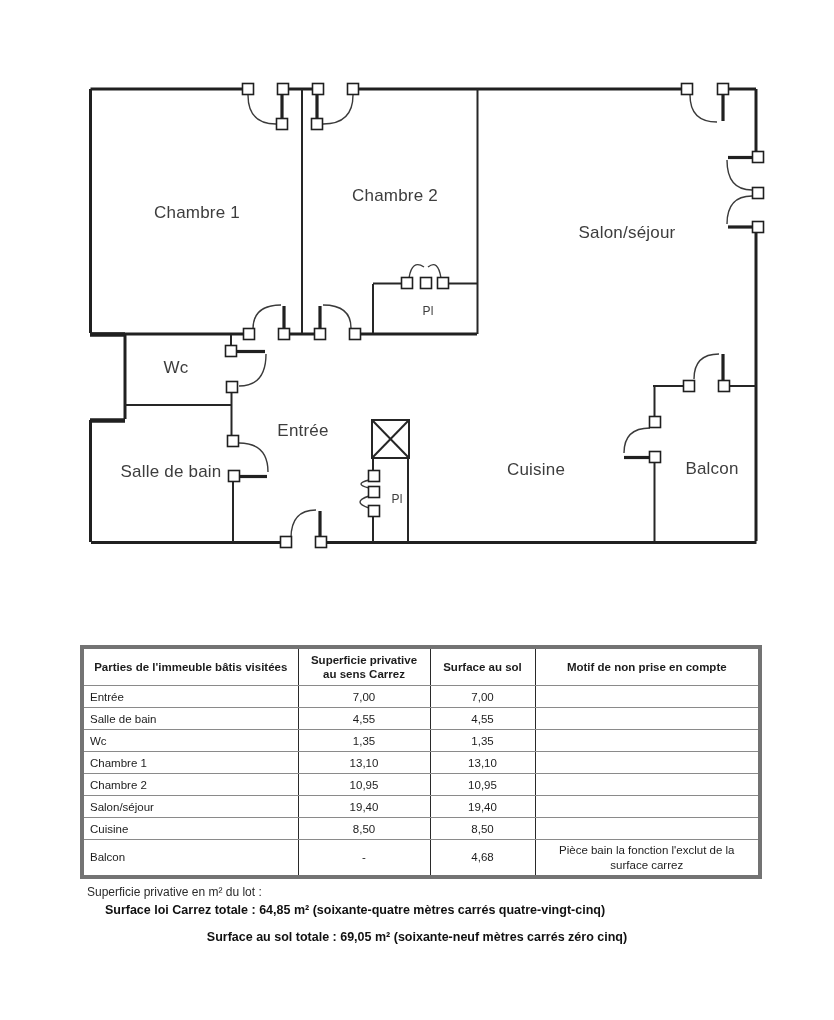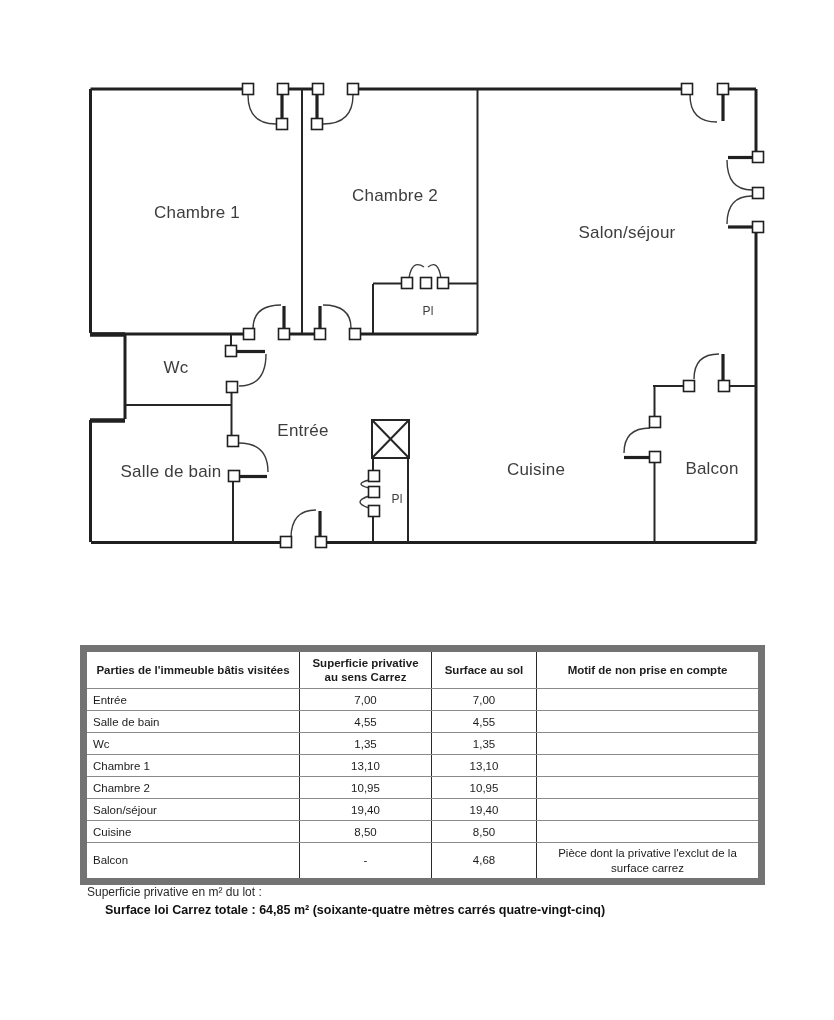--- a/index.html
+++ b/index.html
@@ -32,21 +32,21 @@
   }
   .carrez-table th,.carrez-table td{
     border-left:1.5px solid #2a2a2a;
     border-right:1.5px solid #2a2a2a;
     border-top:1px solid #8a8a8a;
     border-bottom:1px solid #8a8a8a;
     padding:1px 6px;
     vertical-align:middle;
     overflow:hidden;
   }
-  .carrez-table{border:7px solid #737373;}
+  .carrez-table{border:4px solid #737373;}
   .carrez-table th{
     font-weight:bold;text-align:center;
     height:34px;line-height:1.25;
   }
   .carrez-table td{height:19px;}
   .carrez-table td.left{text-align:left;}
   .carrez-table td.center{text-align:center;}
   .carrez-table tr.tall td{height:33px;line-height:1.3;}
   .col-name{width:216px;}
   .col-carrez{width:132px;}
@@ -256,21 +256,22 @@
       <tr>
         <td class="left">Cuisine</td>
         <td class="center">8,50</td>
         <td class="center">8,50</td>
         <td class="center"></td>
       </tr>
       <tr class="tall">
         <td class="left">Balcon</td>
         <td class="center">-</td>
         <td class="center">4,68</td>
-        <td class="center">Pièce dont la privative l'exclut de la surface carrez</td>
+        <td class="center">Pièce bain la fonction l'exclut de la surface carrez</td>
       </tr>
     </tbody>
   </table>
 
   <div class="footer-line1">Superficie privative en m² du lot :</div>
   <div class="footer-line2">Surface loi Carrez totale : 64,85 m² (soixante-quatre mètres carrés quatre-vingt-cinq)</div>
+  <div class="footer-line3">Surface au sol totale : 69,05 m² (soixante-neuf mètres carrés zéro cinq)</div>
 
 </div>
 
 </body></html>

